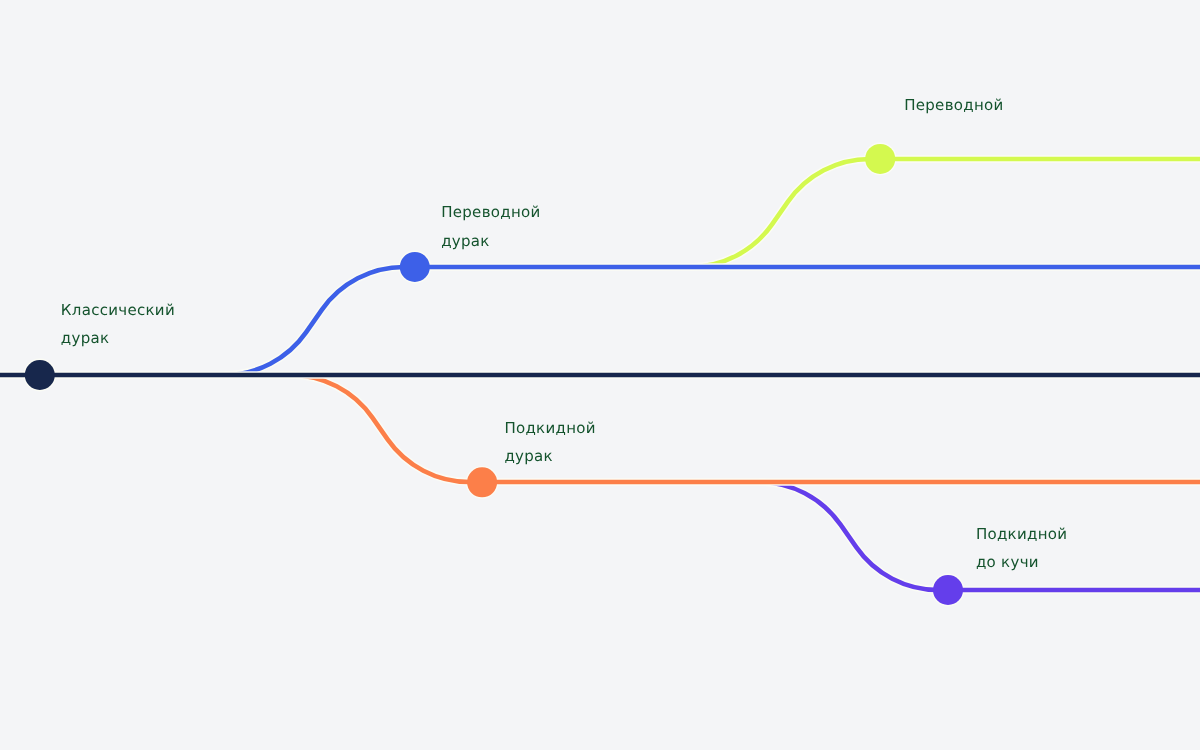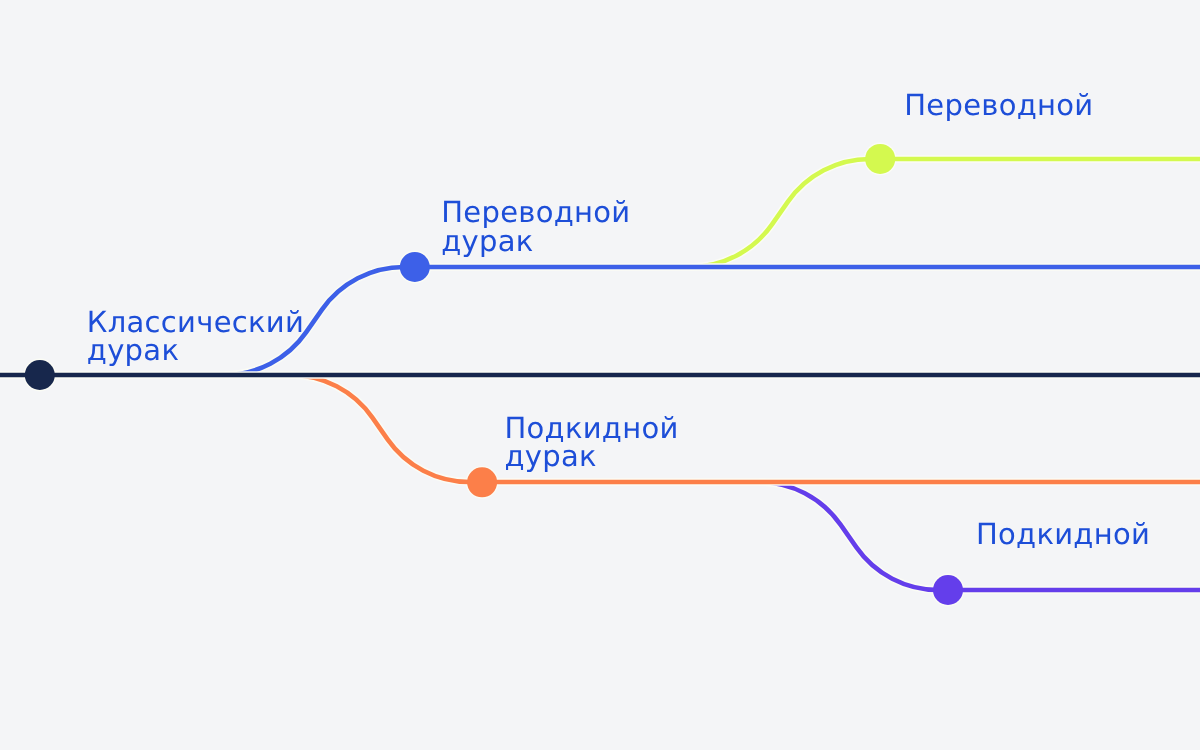--- a/index.html
+++ b/index.html
@@ -28,22 +28,22 @@
   }
   #labels-layer {
     position: absolute;
     left: 0;
     top: 0;
     width: 1200px;
     height: 750px;
   }
   .branch-label {
     position: absolute;
-    color: #1d4ed8;
-    font-size: 29px;
+    color: #14532d;
+    font-size: 15px;
     line-height: 28.2px;
     white-space: nowrap;
     letter-spacing: 0.3px;
     -webkit-font-smoothing: antialiased;
     text-rendering: geometricPrecision;
     will-change: opacity;
   }
   .branch-label > span {
     display: block;
   }
@@ -80,32 +80,33 @@
     <g id="nodes-layer">
       <circle class="node-dot" cx="39.8" cy="375" r="15" fill="#17274c"></circle>
       <circle class="node-dot" cx="414.8" cy="267" r="15" fill="#3d60e8"></circle>
       <circle class="node-dot" cx="880.2" cy="158.9" r="15" fill="#d4f94f"></circle>
       <circle class="node-dot" cx="482.1" cy="482.3" r="15" fill="#fc7f49"></circle>
       <circle class="node-dot" cx="948" cy="590" r="15" fill="#643eeb"></circle>
     </g>
   </svg>
 
   <div id="labels-layer">
-    <div class="branch-label" style="left: 60.8px; top: 308px; margin-left: 26px;">
+    <div class="branch-label" style="left: 60.8px; top: 296px;">
       <span class="l1">Классический</span>
         <span class="l2">дурак</span>
     </div>
     <div class="branch-label" style="left: 441.2px; top: 198.3px;">
       <span class="l1">Переводной</span>
         <span class="l2">дурак</span>
     </div>
     <div class="branch-label" style="left: 904.2px; top: 91.4px;">
       <span class="l1">Переводной</span>
     </div>
     <div class="branch-label" style="left: 504.4px; top: 413.7px;">
       <span class="l1">Подкидной</span>
         <span class="l2">дурак</span>
     </div>
     <div class="branch-label" style="left: 975.9px; top: 519.6px;">
       <span class="l1">Подкидной</span>
+        <span class="l2">до кучи</span>
     </div>
   </div>
 </div>
 
 </body></html>

